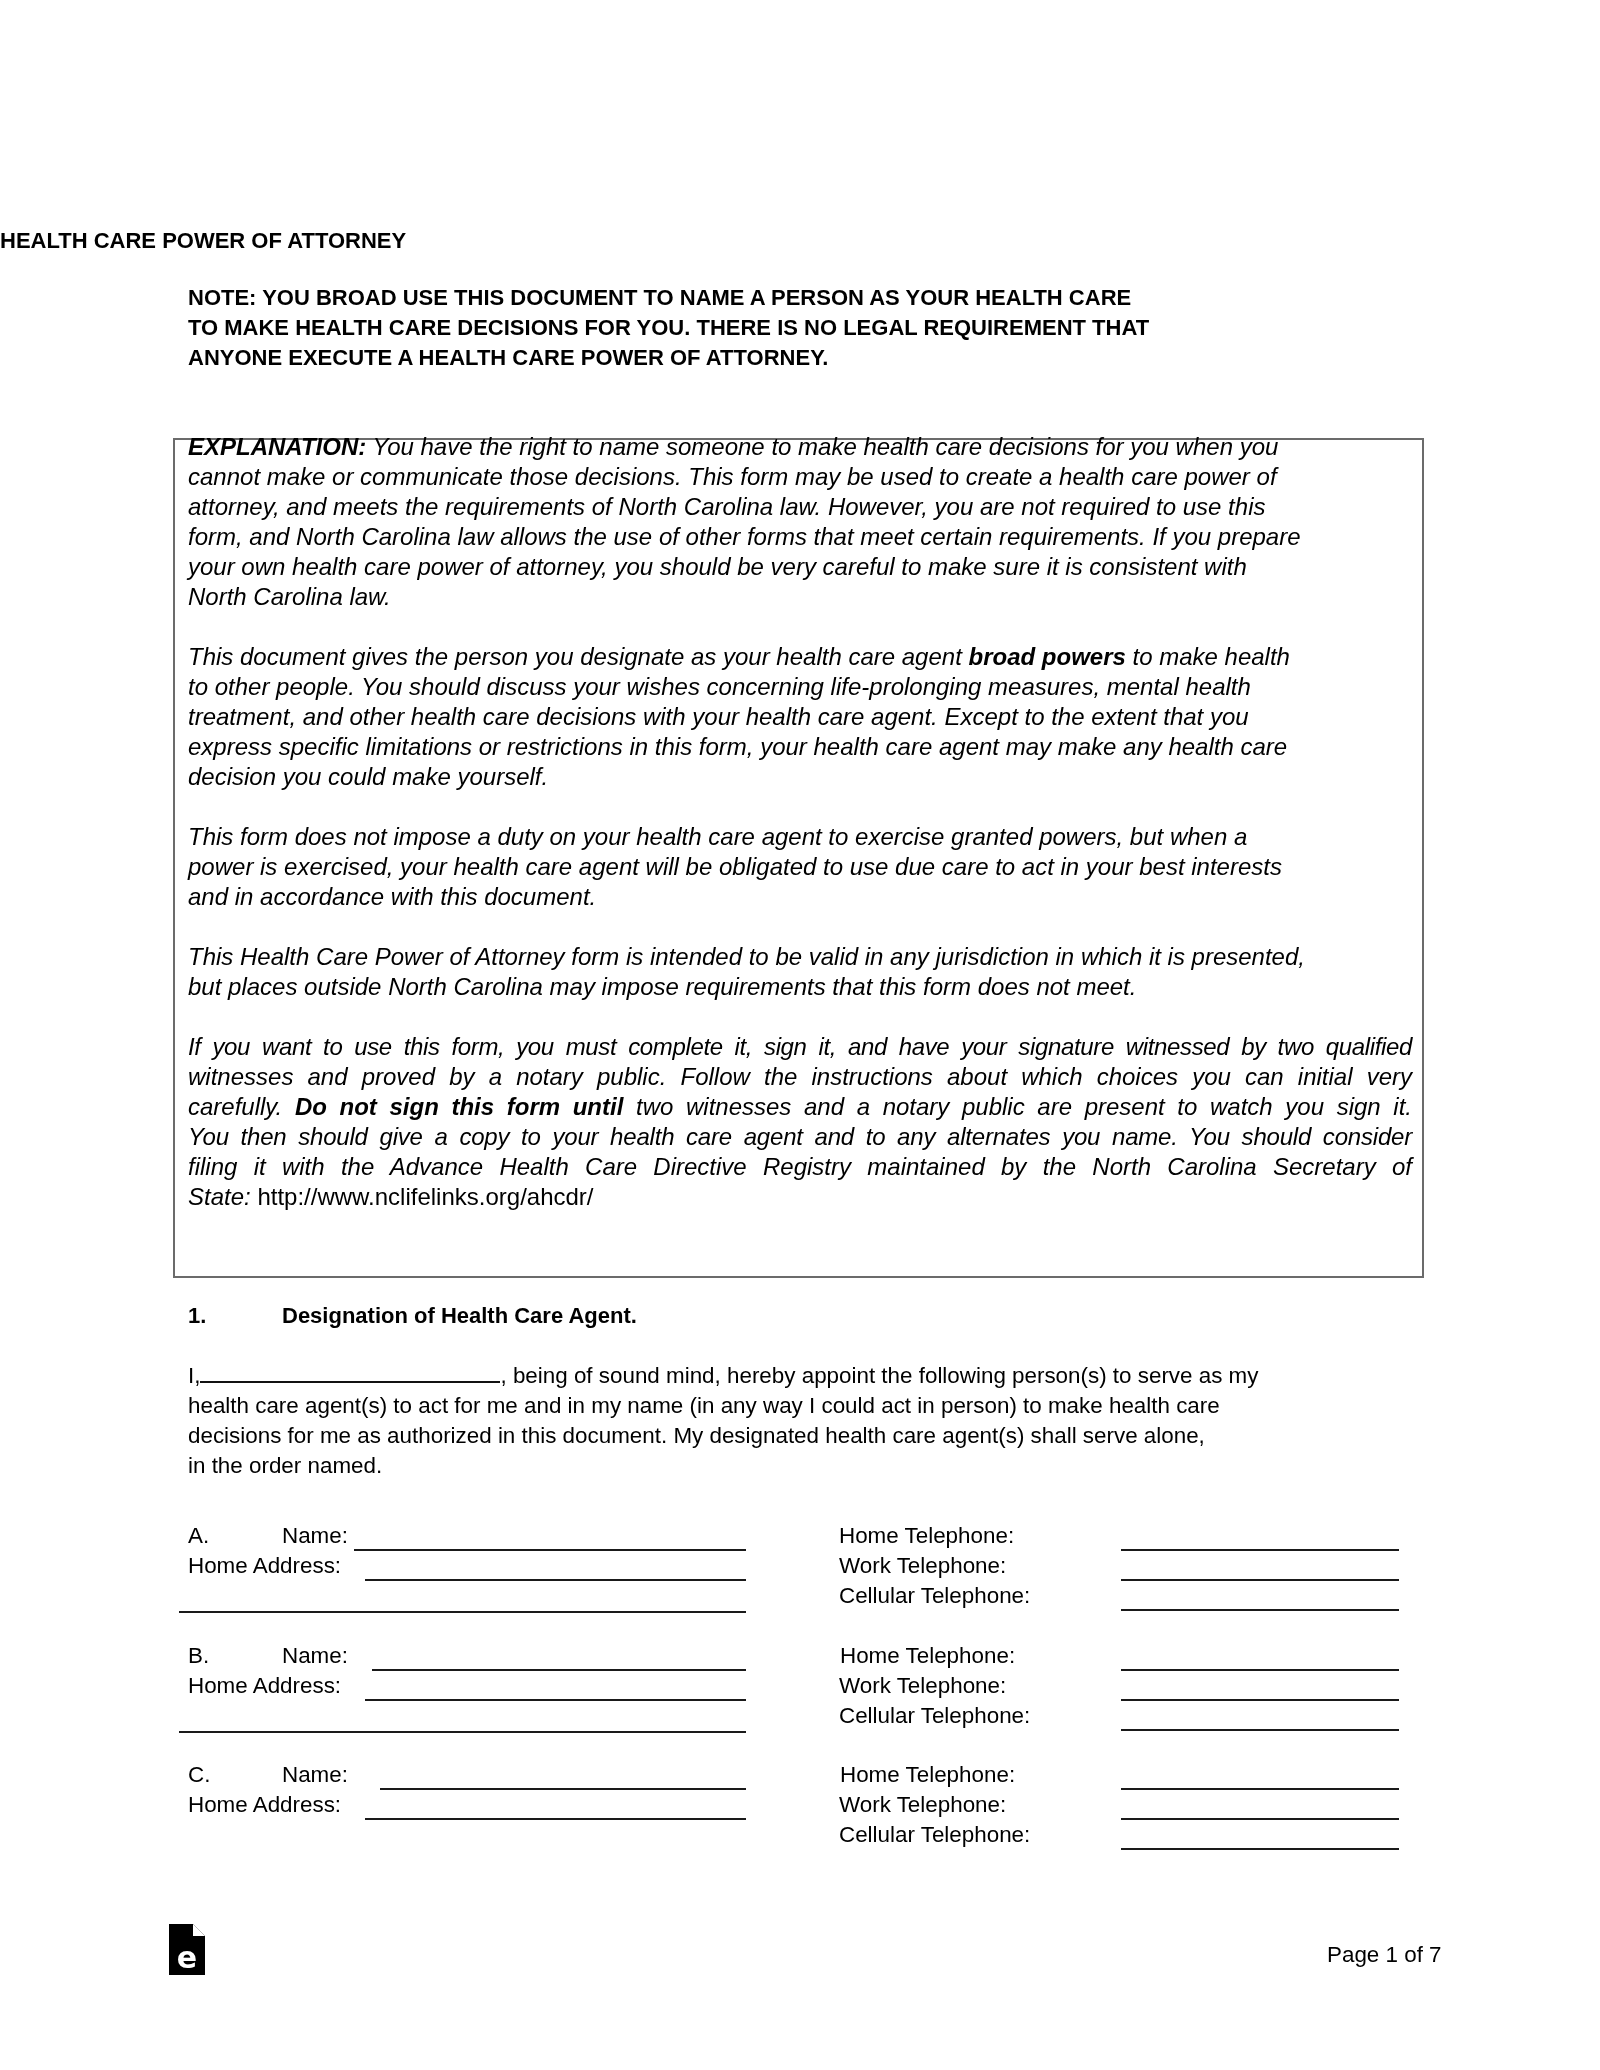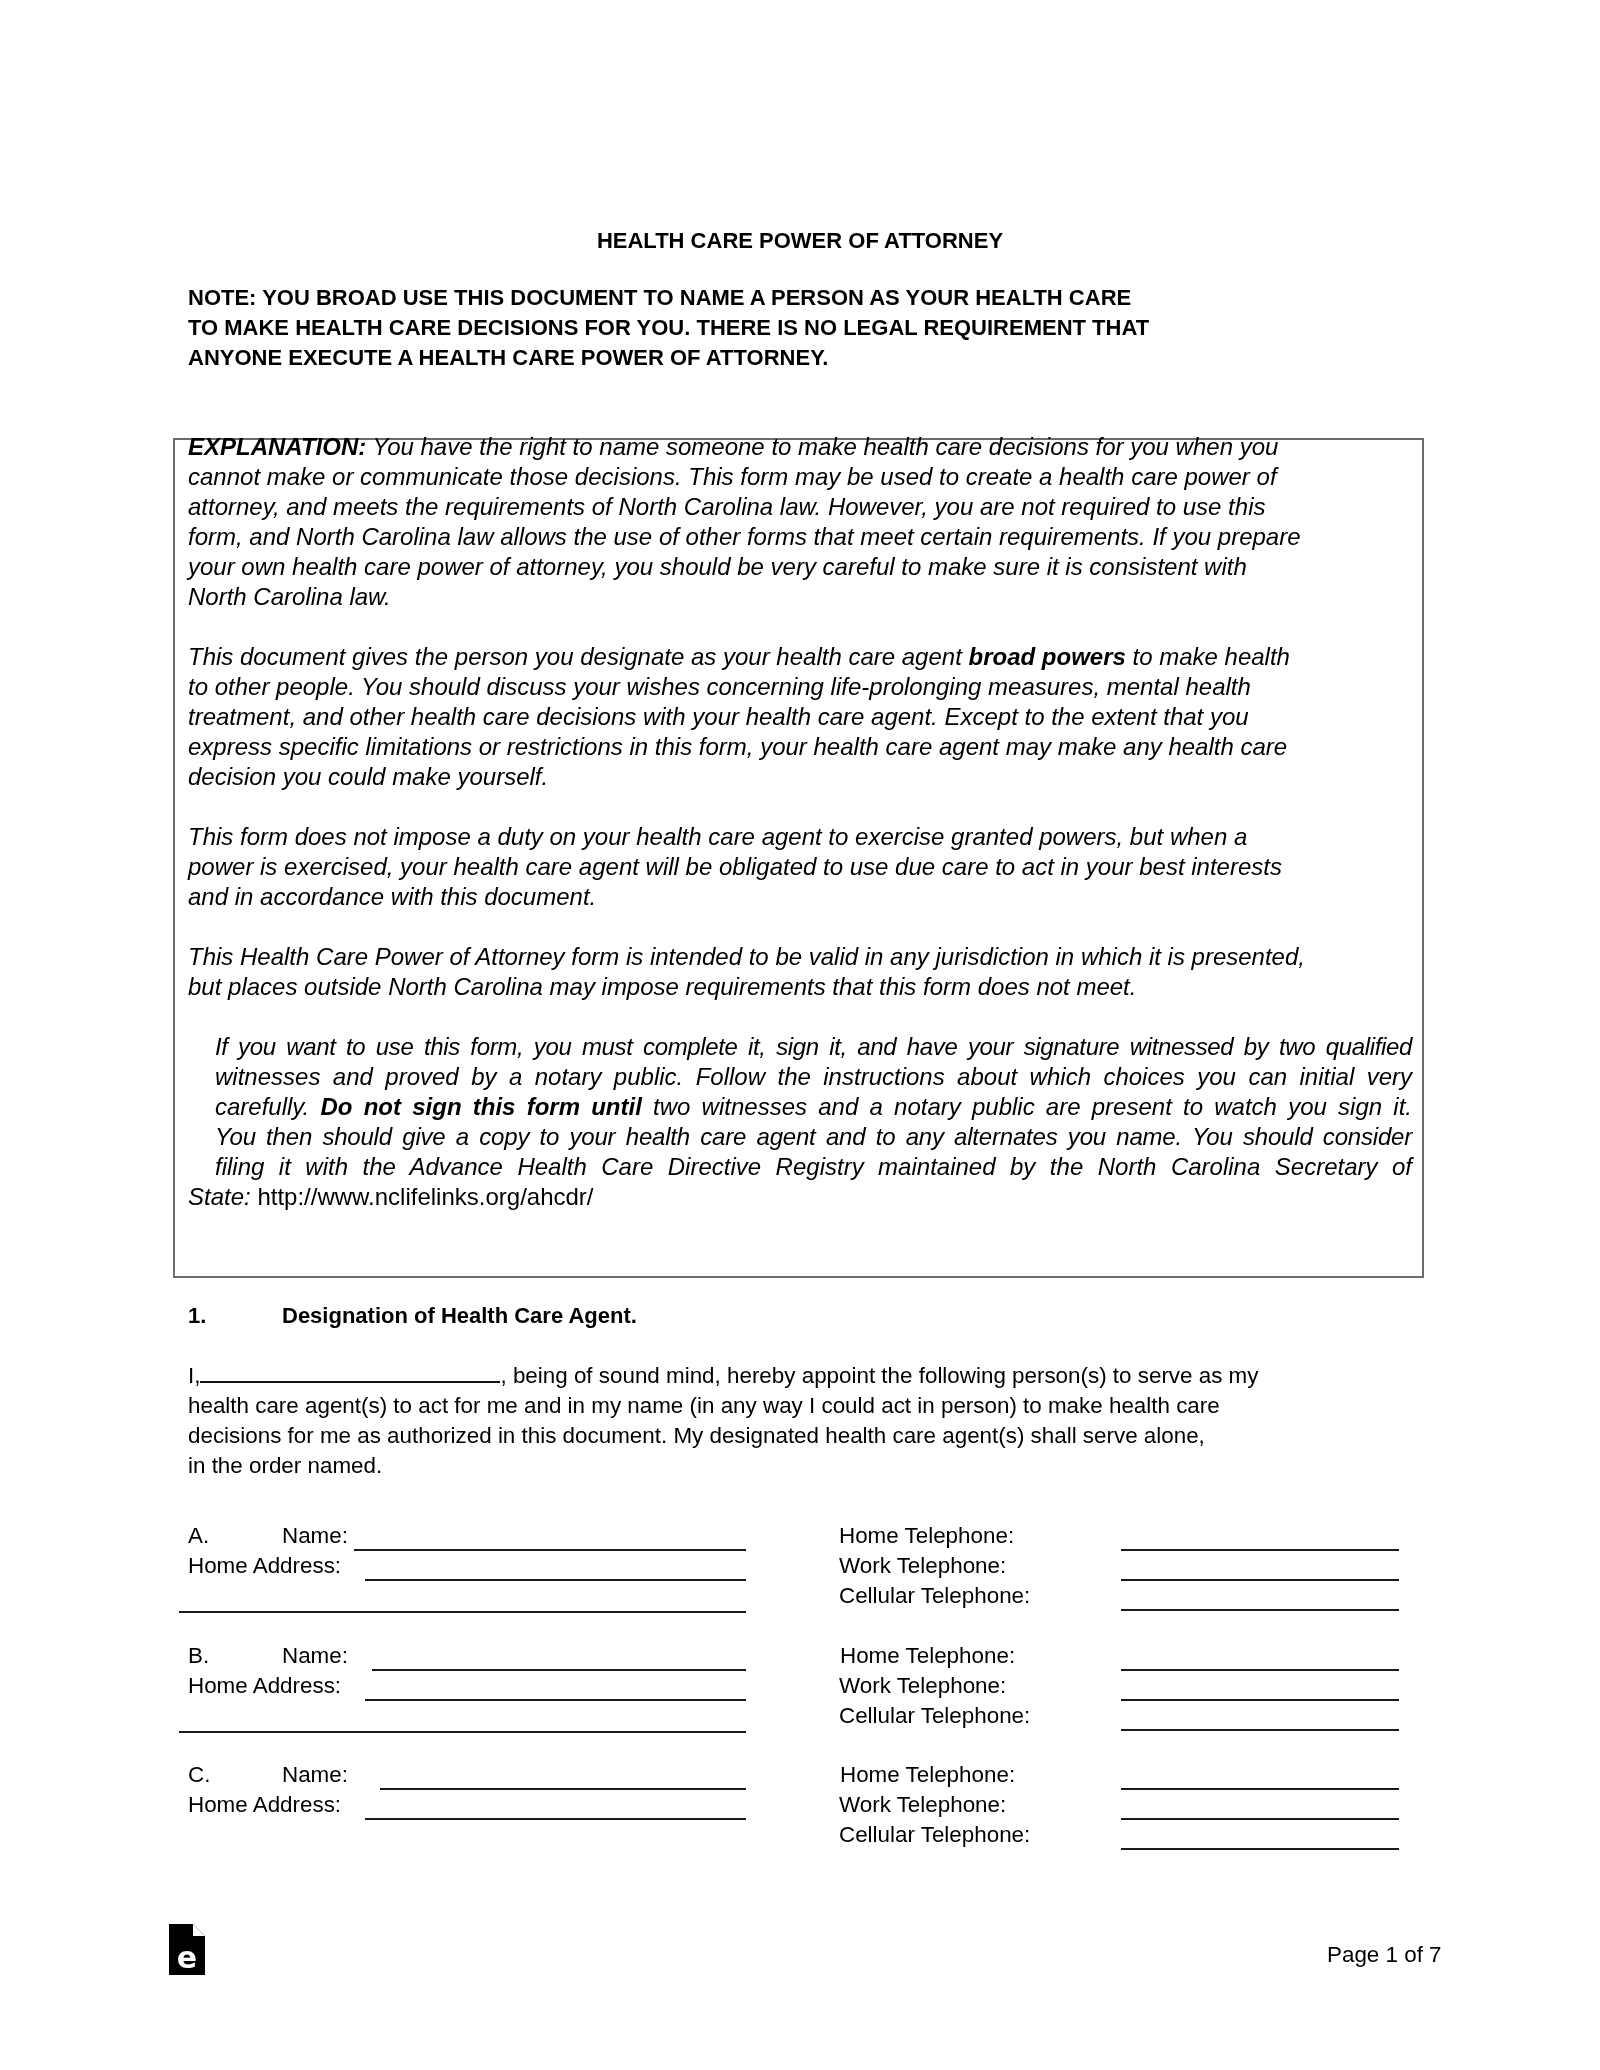--- a/index.html
+++ b/index.html
@@ -1,25 +1,25 @@
 <!DOCTYPE html>
 <html><head>
 <meta charset="utf-8">
 <style>
   html, body { margin:0; padding:0; background:#ffffff; }
   body { width:1600px; height:2070px; position:relative; overflow:hidden;
          font-family:"Liberation Sans", sans-serif; color:#000; }
   .abs { position:absolute; }
-  .title { left:0; width:1600px; top:226px; text-align:center; font-weight:bold; font-size:22px; line-height:30px; }
+  .title { left:0; width:1600px; top:226px; font-weight:bold; font-size:22px; line-height:30px; }
   .note { left:188px; width:1240px; top:283px; font-weight:bold; font-size:22px; line-height:30px; }
   .note div { white-space:nowrap; }
   .box { left:173px; top:438px; width:1251px; height:840px; border:2px solid #6b6b6b; box-sizing:border-box; }
   .expl { left:188px; width:1224px; top:432px; font-style:italic; font-size:24px; line-height:30px; }
   .expl .line { white-space:nowrap; }
-  .expl .just { text-align:justify; text-align-last:justify; white-space:normal;margin-left:27px; }
+  .expl .just { text-align:justify; text-align-last:justify; white-space:normal; }
   .expl .gap { height:30px; }
   .expl b { font-weight:bold; }
   .expl .url { font-style:normal; }
   .sec-head { top:1301px; font-weight:bold; font-size:22px; line-height:30px; }
   .sec-num { left:188px; }
   .sec-title { left:282px;text-align:center; }
   .para { left:188px; top:1361px; width:1240px; font-size:22.4px; line-height:30px; }
   .para div { white-space:nowrap; }
   .blank { display:inline-block; border-bottom:2px solid #111; vertical-align:baseline; height:18px; }
   .field-lbl { font-size:22.4px; line-height:30px; white-space:nowrap; }

